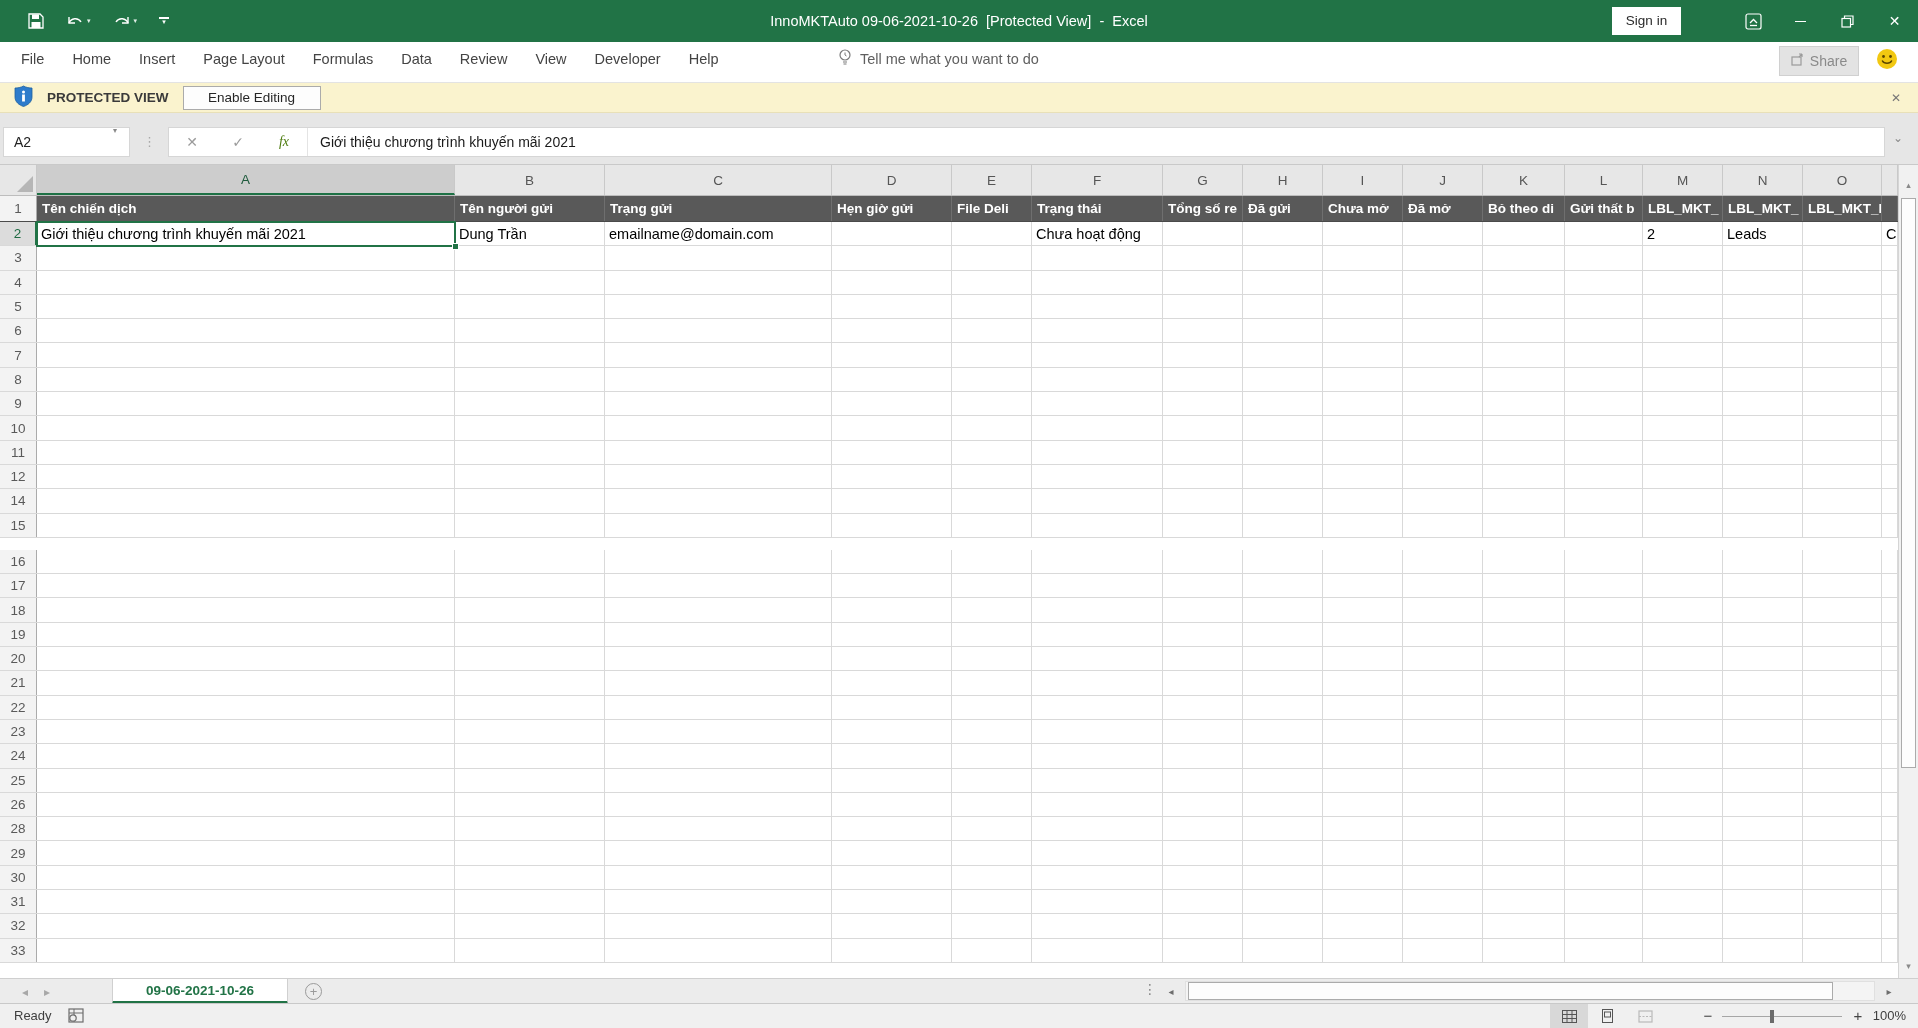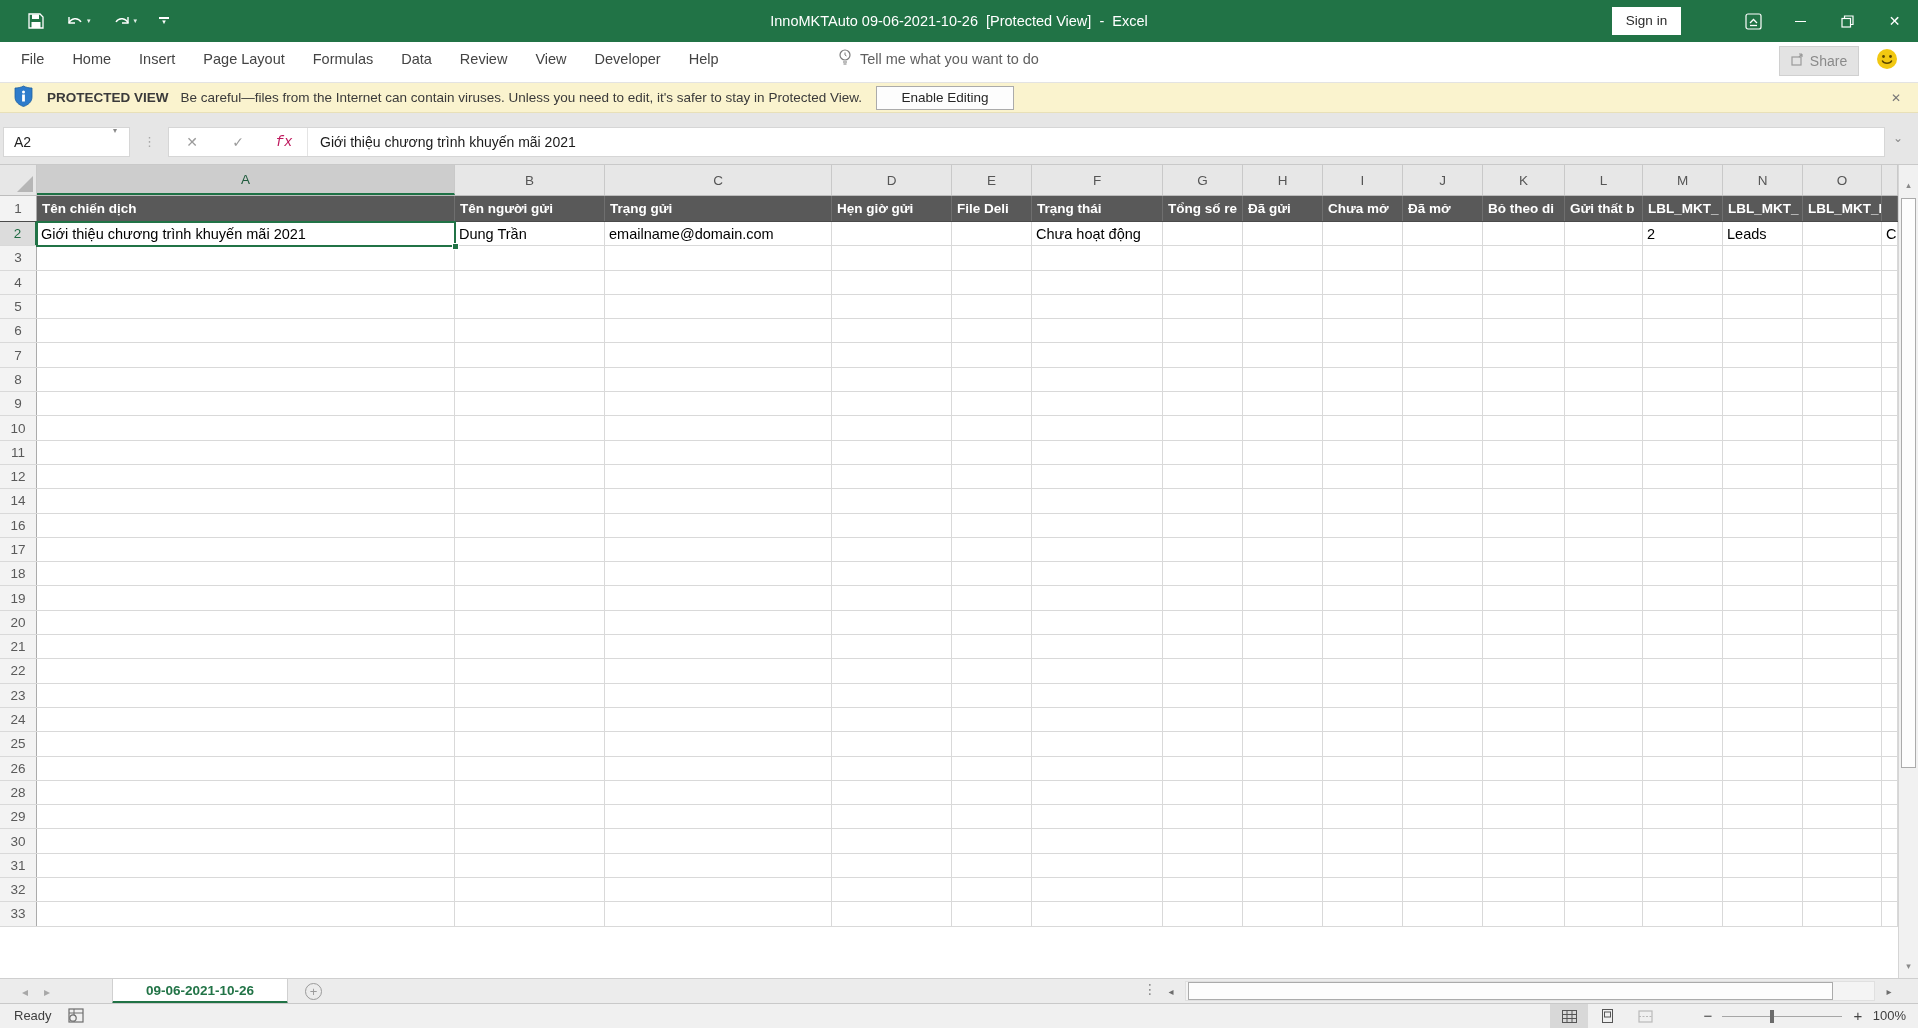--- a/index.html
+++ b/index.html
@@ -44,21 +44,21 @@
   
   #fzone { position:absolute; left:0; top:113px; width:1918px; height:52px; background:#E6E6E6;
     border-bottom:1px solid #c9c9c9; }
   #namebox { position:absolute; left:3px; top:14px; width:127px; height:30px; background:#fff;
     border:1px solid #d6d6d6; font-size:14px; color:#222; line-height:28px; padding-left:10px; }
   #namebox-arrow { position:absolute; left:113px; top:13px; font-size:8px; color:#8a8a8a; }
   #fgrip { position:absolute; left:143px; top:14px; height:30px; color:#a9a9a9; font-size:13px; line-height:30px; }
   #fbuttons { position:absolute; left:168px; top:14px; width:1717px; height:30px; background:#fff;
     border:1px solid #d6d6d6; display:flex; align-items:center; }
   .fbtn { width:46px; text-align:center; color:#9b9b9b; font-size:14px; }
-  #fx-btn { font-family:Liberation Mono, monospace; font-style:italic; color:#be185d; }
+  #fx-btn { font-family:Liberation Serif, serif; font-style:italic; color:#4d7c0f; }
   #fsep { width:1px; height:28px; background:#e4e4e4; margin-right:12px; }
   #formula-text { font-size:14px; color:#1a1a1a; white-space:nowrap; overflow:hidden; }
   #fchevron { position:absolute; left:1893px; top:18px; color:#8a8a8a; font-size:12px; }
 
   
   #colheads { position:absolute; left:0; top:165px; width:1898px; height:31px; background:#E7E7E7;
     display:flex; border-bottom:1px solid #bdbdbd; }
   #corner { width:37px; height:30px; border-right:1px solid #c9c9c9; position:relative; background:#E7E7E7; }
   #corner-tri { position:absolute; right:3px; bottom:3px; width:0; height:0;
     border-left:16px solid transparent; border-bottom:16px solid #b6b6b6; }
@@ -226,21 +226,20 @@
 
   <div id="msgbar">
     <span id="shield">
       <svg width="19" height="22" viewBox="0 0 19 22">
           <path d="M9.5 1 C12 2.5,15.5 3,18 3 V12 C18 17,14 20,9.5 21.5 C5 20,1 17,1 12 V3 C3.5 3,7 2.5,9.5 1 Z" fill="#2D7BCB" stroke="#1d5f9e" stroke-width="0.8"></path>
           <circle cx="9.5" cy="7" r="1.5" fill="#fff"></circle>
           <rect x="8.1" y="9.5" width="2.8" height="7" fill="#fff"></rect>
         </svg>
     </span>
     <span id="msg-title">PROTECTED VIEW</span>
-    <span id="msg-text">Be careful—files from the Internet can contain viruses. Unless you need to edit, it's safer to stay in Protected View.</span>
     <div id="enable-editing">Enable Editing</div>
     <span id="msg-close">✕</span>
   </div>
 
   <div id="fzone">
     <div id="namebox">A2</div>
     <span id="namebox-arrow">▾</span>
     <span id="fgrip">⋮</span>
     <div id="fbuttons">
       <span class="fbtn">✕</span>
@@ -517,20 +516,39 @@
           <div class="cell" style="width: 80px;"></div>
           <div class="cell" style="width: 80px;"></div>
           <div class="cell" style="width: 82px;"></div>
           <div class="cell" style="width: 78px;"></div>
           <div class="cell" style="width: 80px;"></div>
           <div class="cell" style="width: 80px;"></div>
           <div class="cell" style="width: 79px;"></div>
           <div class="cell" style="width: 16px;"></div>
         </div>
         <div class="grow" style="height: 24.3px;">
+          <div class="rownum">15</div>
+          <div class="cell" style="width: 418px;"></div>
+          <div class="cell" style="width: 150px;"></div>
+          <div class="cell" style="width: 227px;"></div>
+          <div class="cell" style="width: 120px;"></div>
+          <div class="cell" style="width: 80px;"></div>
+          <div class="cell" style="width: 131px;"></div>
+          <div class="cell" style="width: 80px;"></div>
+          <div class="cell" style="width: 80px;"></div>
+          <div class="cell" style="width: 80px;"></div>
+          <div class="cell" style="width: 80px;"></div>
+          <div class="cell" style="width: 82px;"></div>
+          <div class="cell" style="width: 78px;"></div>
+          <div class="cell" style="width: 80px;"></div>
+          <div class="cell" style="width: 80px;"></div>
+          <div class="cell" style="width: 79px;"></div>
+          <div class="cell" style="width: 16px;"></div>
+        </div>
+        <div class="grow" style="height: 24.3px; margin-top: 12px;">
           <div class="rownum">16</div>
           <div class="cell" style="width: 418px;"></div>
           <div class="cell" style="width: 150px;"></div>
           <div class="cell" style="width: 227px;"></div>
           <div class="cell" style="width: 120px;"></div>
           <div class="cell" style="width: 80px;"></div>
           <div class="cell" style="width: 131px;"></div>
           <div class="cell" style="width: 80px;"></div>
           <div class="cell" style="width: 80px;"></div>
           <div class="cell" style="width: 80px;"></div>

